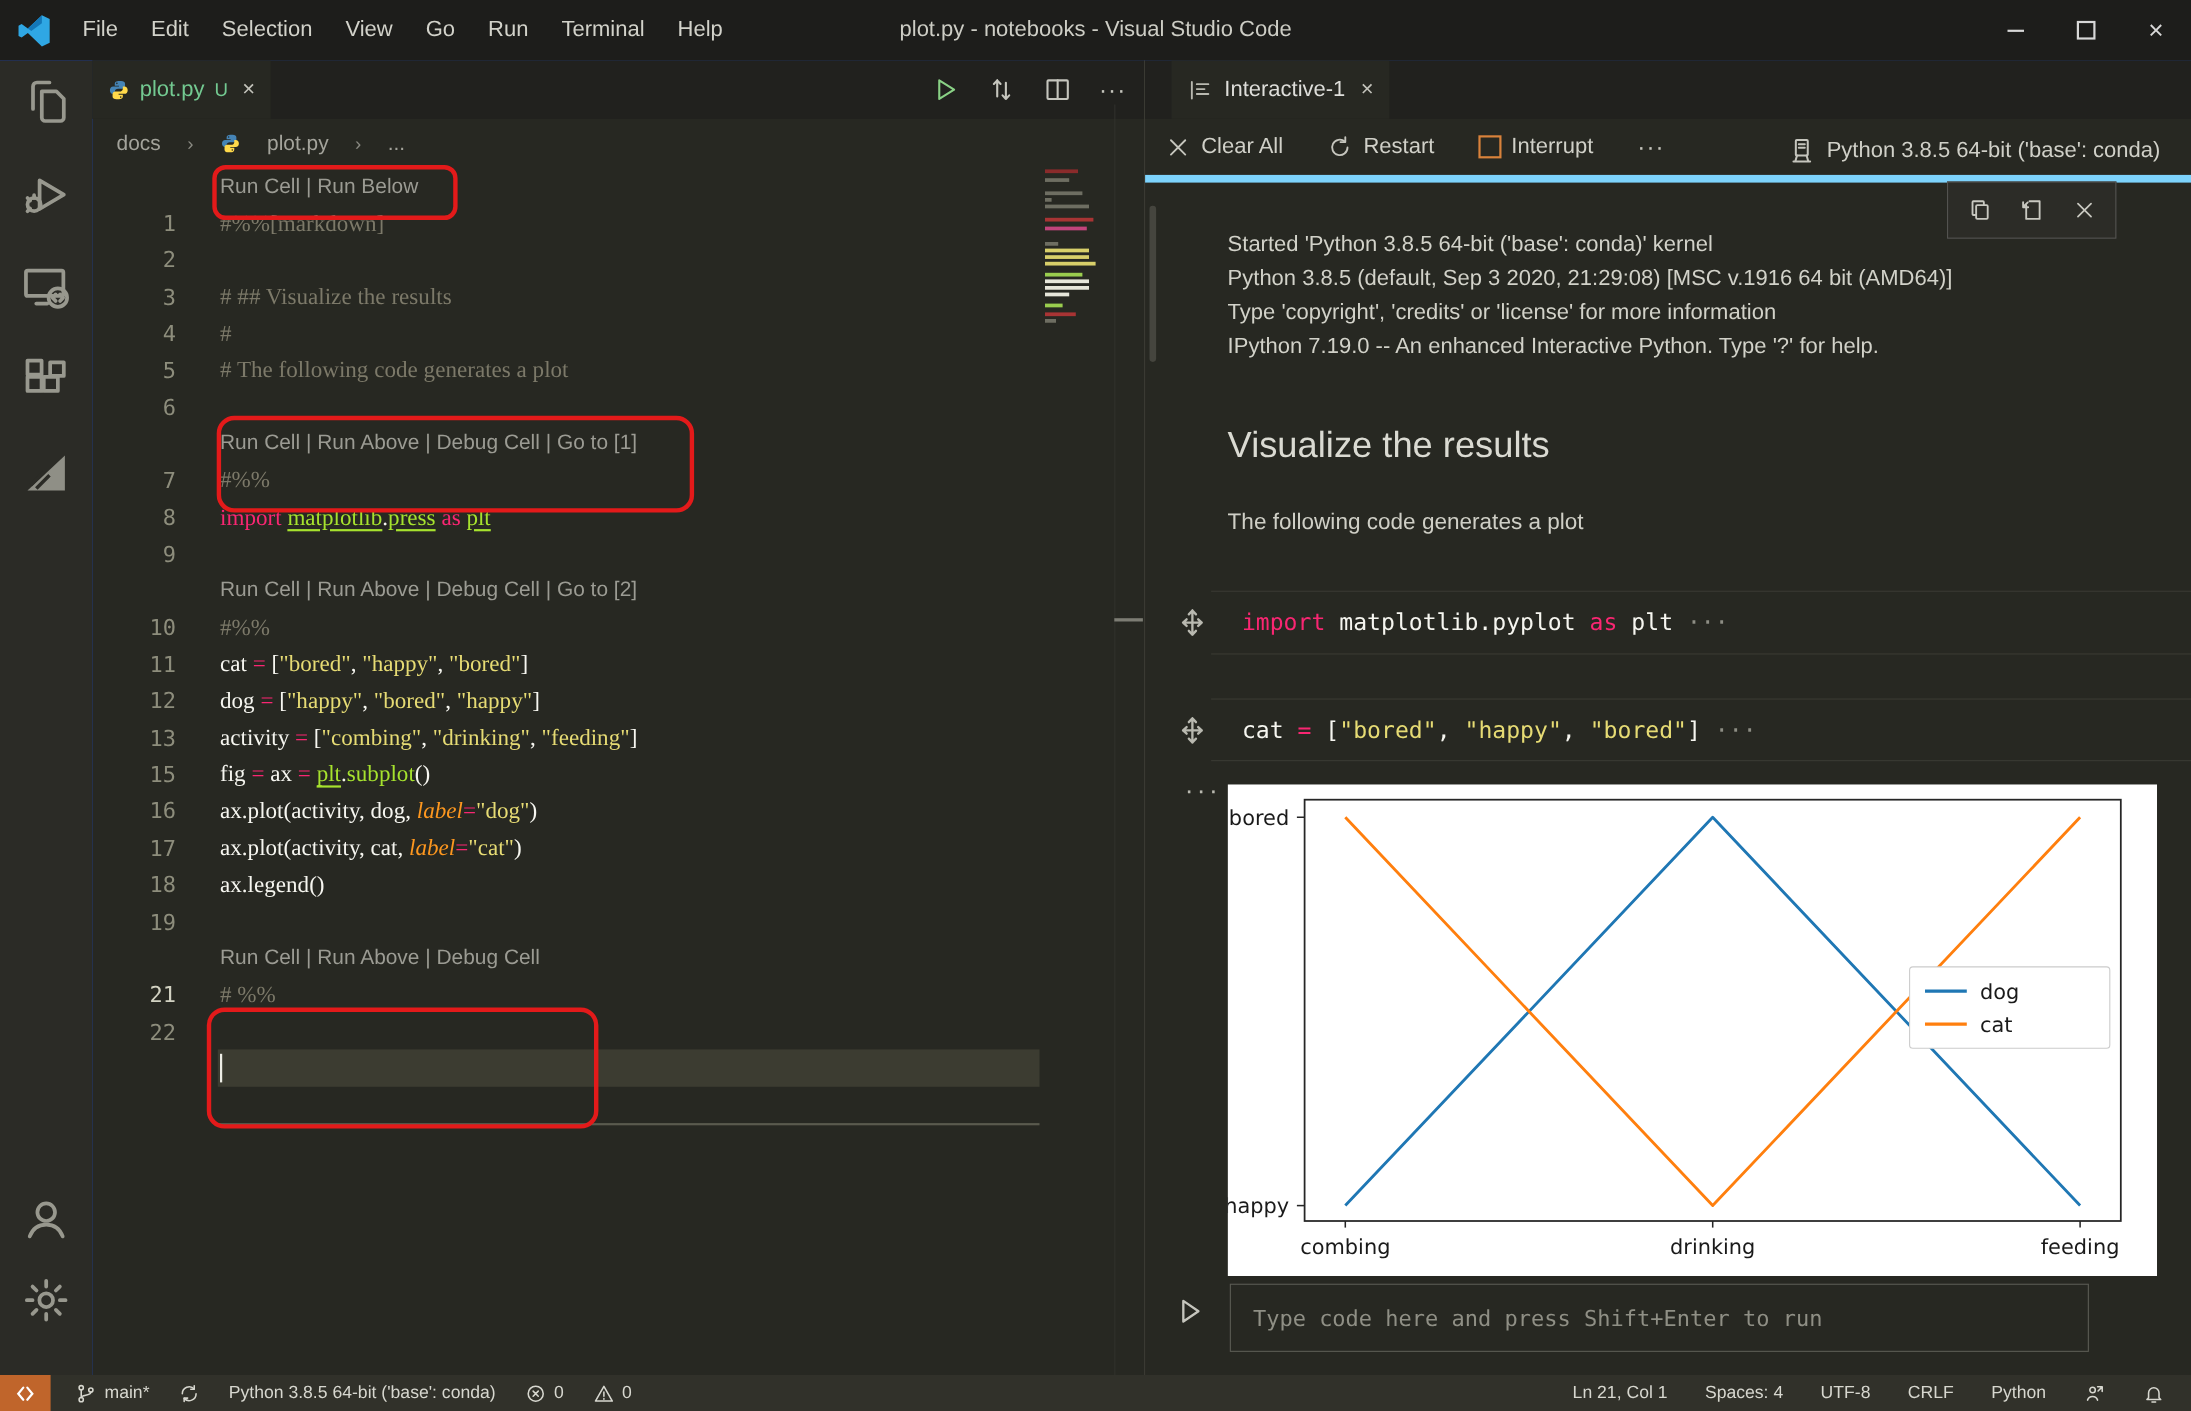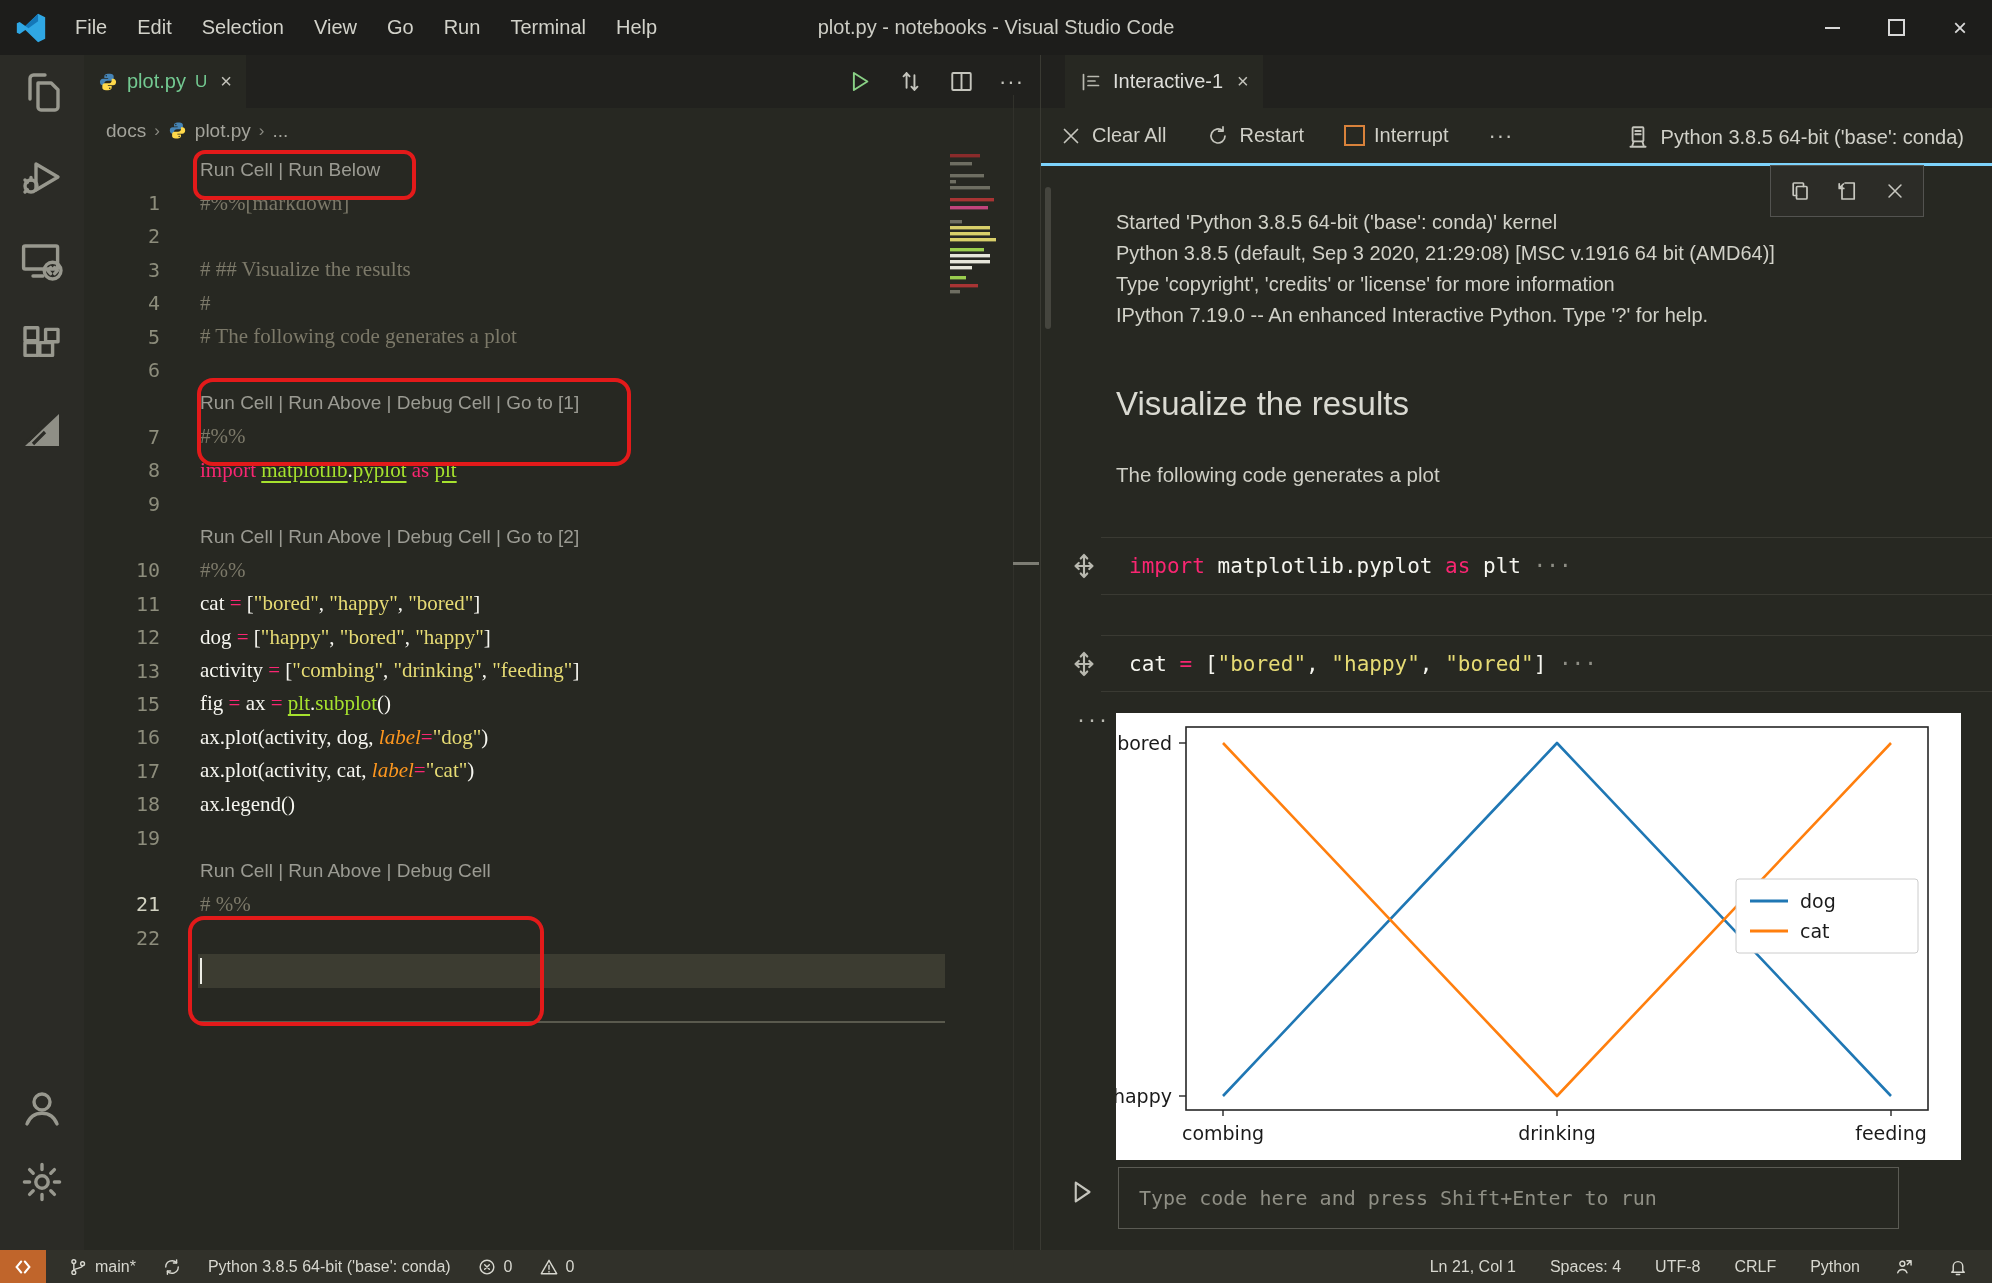--- a/index.html
+++ b/index.html
@@ -30,21 +30,21 @@
   .tabbar{position:absolute;left:0;top:0;right:0;height:53px;background:#21211e;display:flex;align-items:stretch;}
   .tab{display:flex;align-items:center;background:#272822;padding:0 14px;gap:9px;}
   .tab-label{font-size:20px;color:#73c991;}
   .tab-badge{font-size:17px;color:#73c991;}
   .tab-close{font-size:20px;color:#c3c3bb;margin-left:4px;}
   #editor-actions{position:absolute;right:16px;top:0;height:53px;display:flex;align-items:center;gap:24px;}
   #editor-actions .ico{width:27px;height:27px;color:#c5c5bd;}
   #editor-actions .ico svg{width:27px;height:27px;}
   .dots{color:#c5c5bd;font-size:22px;letter-spacing:1px;}
 
-  #breadcrumb{position:absolute;left:0;top:53px;height:45px;display:flex;align-items:center;padding-left:22px;gap:8px;font-size:19px;color:#a3a39b;}
+  #breadcrumb{position:absolute;left:0;top:53px;height:45px;display:flex;align-items:center;padding-left:22px;gap:24px;font-size:19px;color:#a3a39b;}
   #breadcrumb .crumb-sep{color:#8a8a82;font-size:17px;}
   #breadcrumb .pyicon{width:19px;height:19px;}
 
   #code-rows{position:absolute;left:0;top:98px;right:112px;}
   .row{display:flex;height:33.4px;align-items:center;}
   .gutter{width:76px;text-align:right;padding-right:40px;flex:none;font-family:"DejaVu Sans Mono",monospace;font-size:20px;color:#8d8d7c;}
   .row.hl .gutter{color:#d2d2c2;}
   .codeline{font-family:Liberation Serif, serif;font-size:21px;white-space:pre;position:relative;z-index:2;}
   .codeline.lens{font-family:"Liberation Sans",sans-serif;font-size:19px;color:#9b9b93;}
   .tok-k{color:#f92672}.tok-s{color:#e6db74}.tok-c{color:#7c7969}
@@ -62,21 +62,21 @@
 
   #minimap{position:absolute;left:862px;top:95px;width:64px;height:150px;}
   #overview-ruler{position:absolute;left:929px;top:40px;bottom:0;width:1px;background:#31312b;}
   #ruler-tick{position:absolute;left:929px;top:507px;width:26px;height:3px;background:#7d7d74;}
 
   
   #panel{position:absolute;left:1040px;top:55px;width:952px;height:1195px;background:#272822;border-left:1px solid #3a3a33;box-sizing:border-box;}
   #panel .tabbar{height:53px;}
   #panel .tab{margin-left:24px;gap:10px;}
   #panel .tab-label{color:#dededa;}
-  #panel-toolbar{position:absolute;left:0;top:53px;right:0;height:58px;display:flex;align-items:center;padding-left:18px;gap:12px;border-bottom:3px solid #7dd3fc;box-sizing:border-box;}
+  #panel-toolbar{position:absolute;left:0;top:53px;right:0;height:58px;display:flex;align-items:center;padding-left:18px;gap:12px;border-bottom:7px solid #7dd3fc;box-sizing:border-box;}
   .tb-item{display:flex;align-items:center;gap:9px;color:#d0d0c8;font-size:20px;}
   .tb-gap{width:16px;}
   .tb-item .ico,{width:24px;height:24px;}
   .tb-item svg{width:24px;height:24px;color:#c5c5bd;}
   #interrupt-square{width:17px;height:17px;border:2px solid #d9823b;}
   #kernel-status{position:absolute;right:28px;top:53px;height:58px;display:flex;align-items:center;gap:10px;font-size:20px;color:#d0d0c8;}
   #kernel-status svg{width:26px;height:26px;color:#c5c5bd;}
 
   #hover-toolbar{position:absolute;left:729px;top:110px;width:152px;height:50px;background:#2c2c27;border:1px solid #535350;display:flex;align-items:center;justify-content:center;gap:24px;z-index:8;}
   #hover-toolbar svg{width:24px;height:24px;color:#c8c8c0;}
@@ -280,21 +280,21 @@
         <div class="row">
           <div class="gutter"></div>
           <div class="codeline lens">Run Cell | Run Above | Debug Cell | Go to [1]</div>
         </div>
         <div class="row">
           <div class="gutter">7</div>
           <div class="codeline"><span class="tok-c">#%%</span></div>
         </div>
         <div class="row">
           <div class="gutter">8</div>
-          <div class="codeline"><span class="tok-k">import</span><span class="tok-p"> </span><span class="tok-gu">matplotlib</span><span class="tok-p">.</span><span class="tok-gu">pyplot</span><span class="tok-p"> </span><span class="tok-k">as</span><span class="tok-p"> </span><span class="tok-gu">plt</span></div>
+          <div class="codeline"><span class="tok-k">import</span><span class="tok-p"> </span><span class="tok-gu">matplotlib</span><span class="tok-p">.</span><span class="tok-gu">press</span><span class="tok-p"> </span><span class="tok-k">as</span><span class="tok-p"> </span><span class="tok-gu">plt</span></div>
         </div>
         <div class="row">
           <div class="gutter">9</div>
           <div class="codeline"></div>
         </div>
         <div class="row">
           <div class="gutter"></div>
           <div class="codeline lens">Run Cell | Run Above | Debug Cell | Go to [2]</div>
         </div>
         <div class="row">

